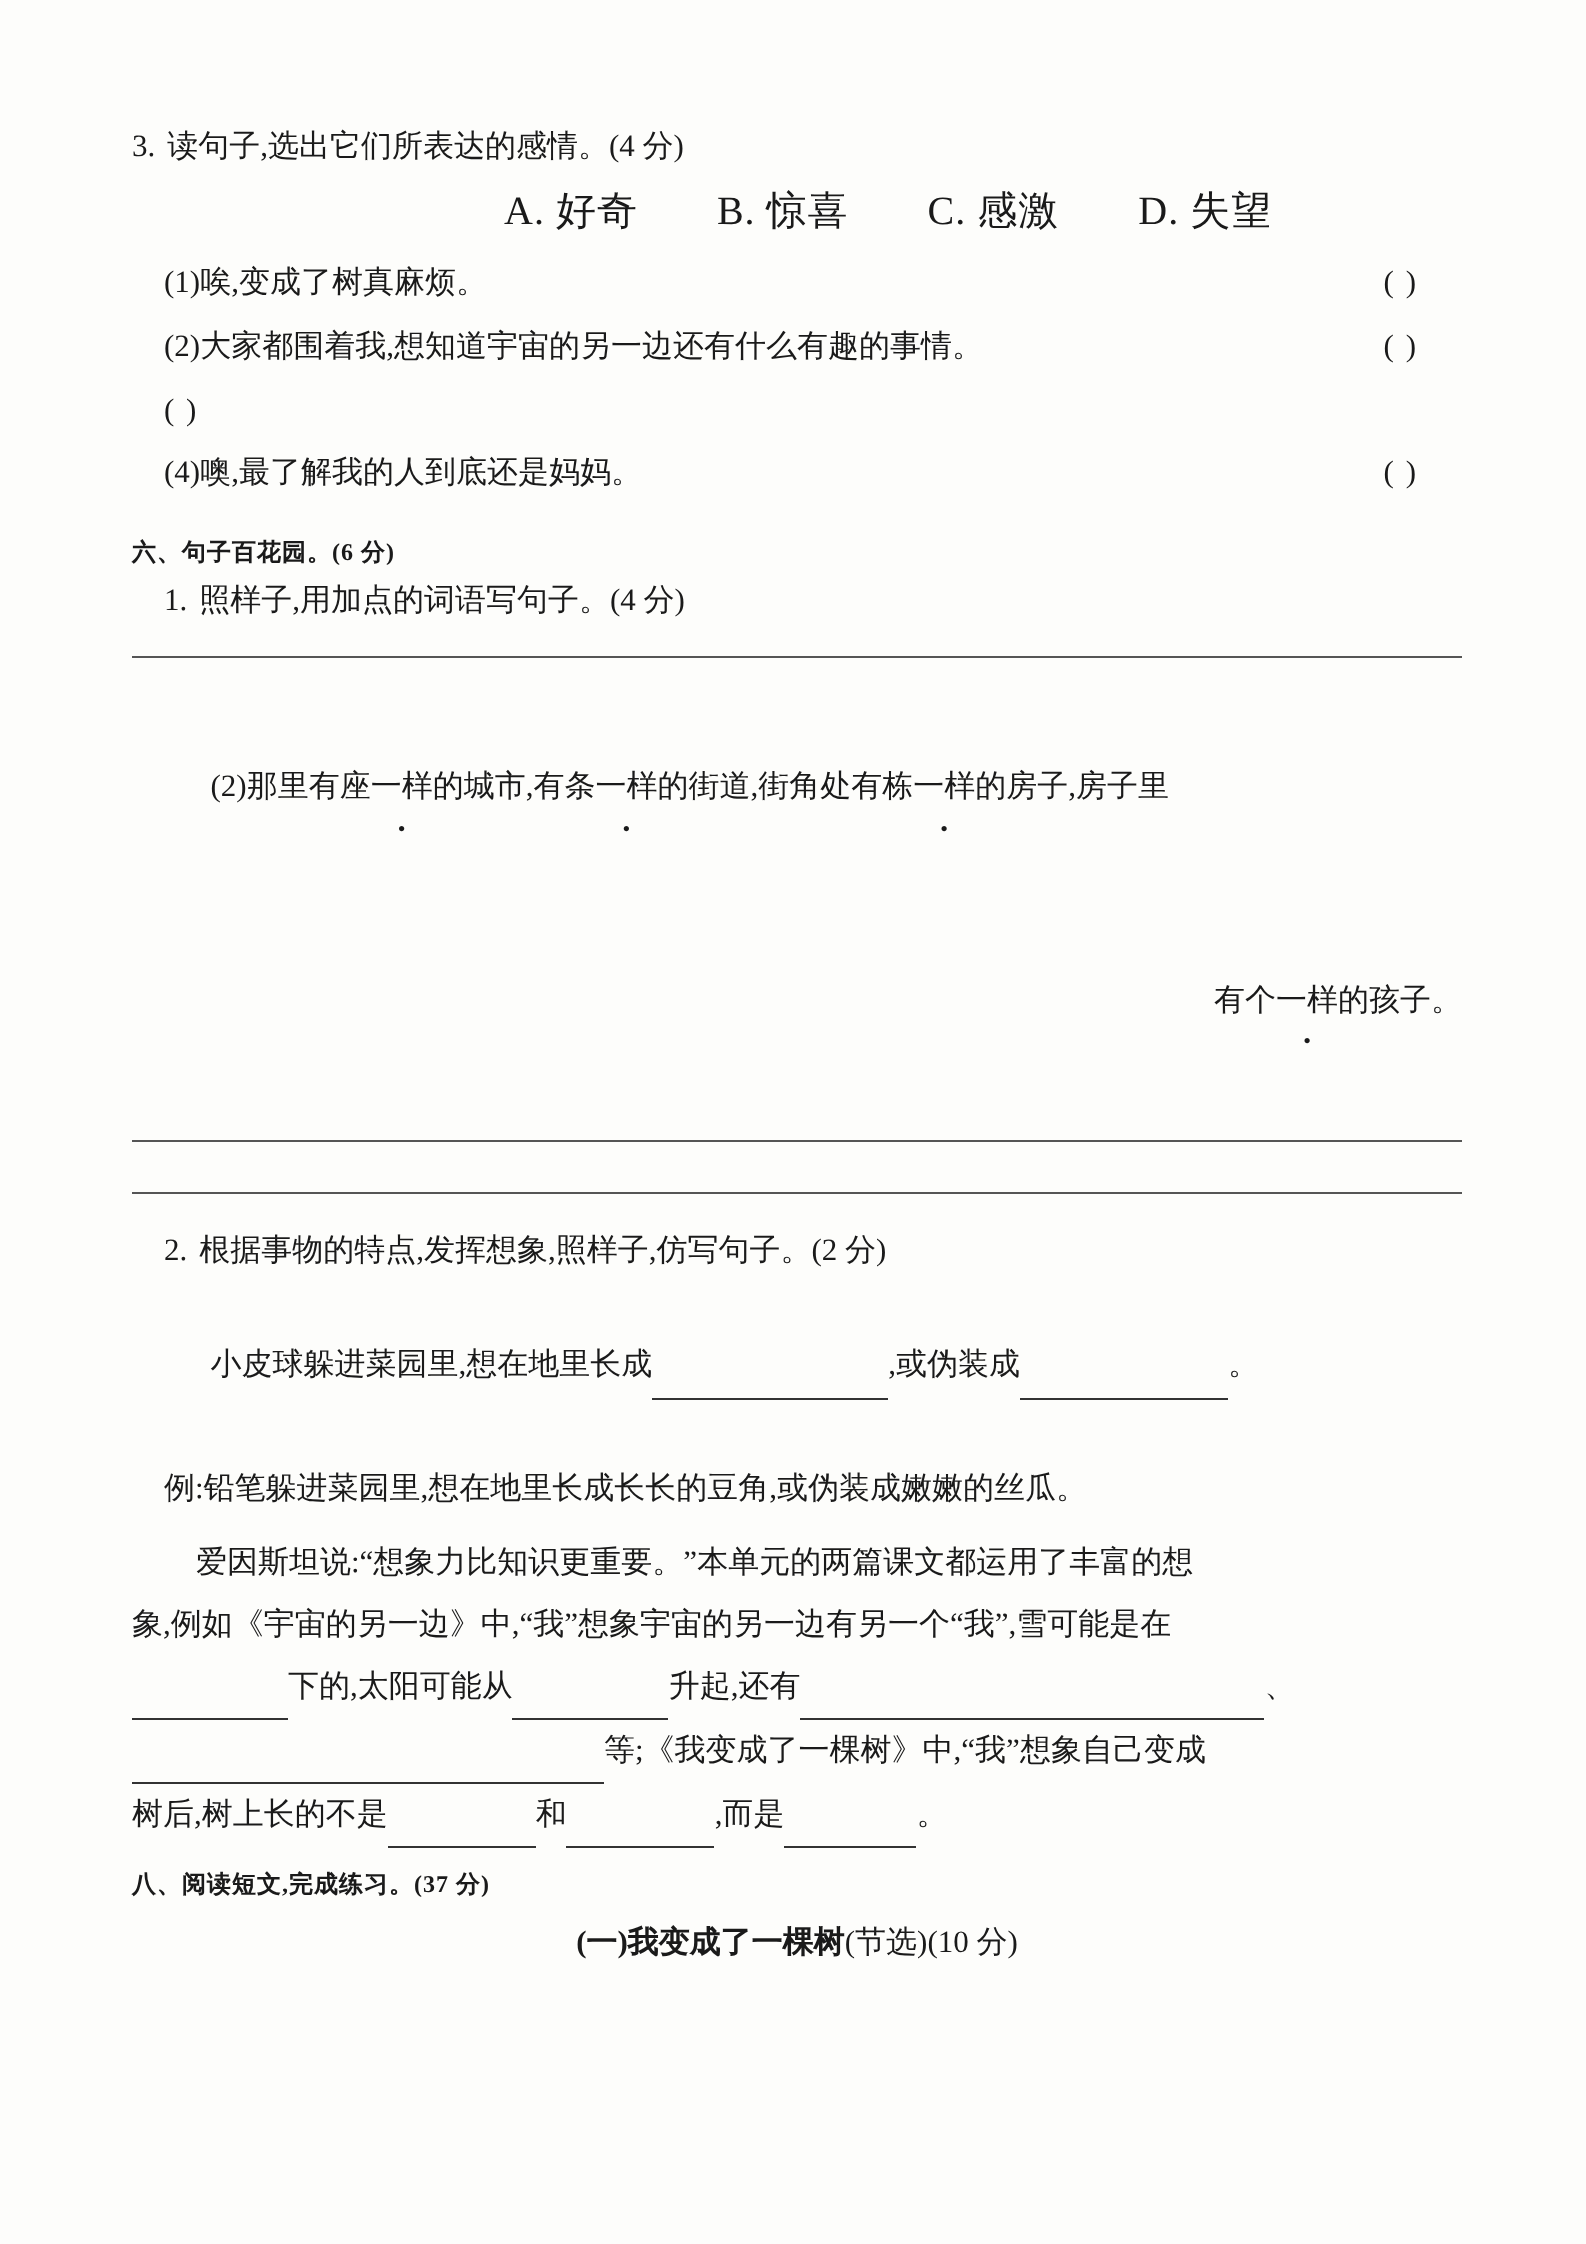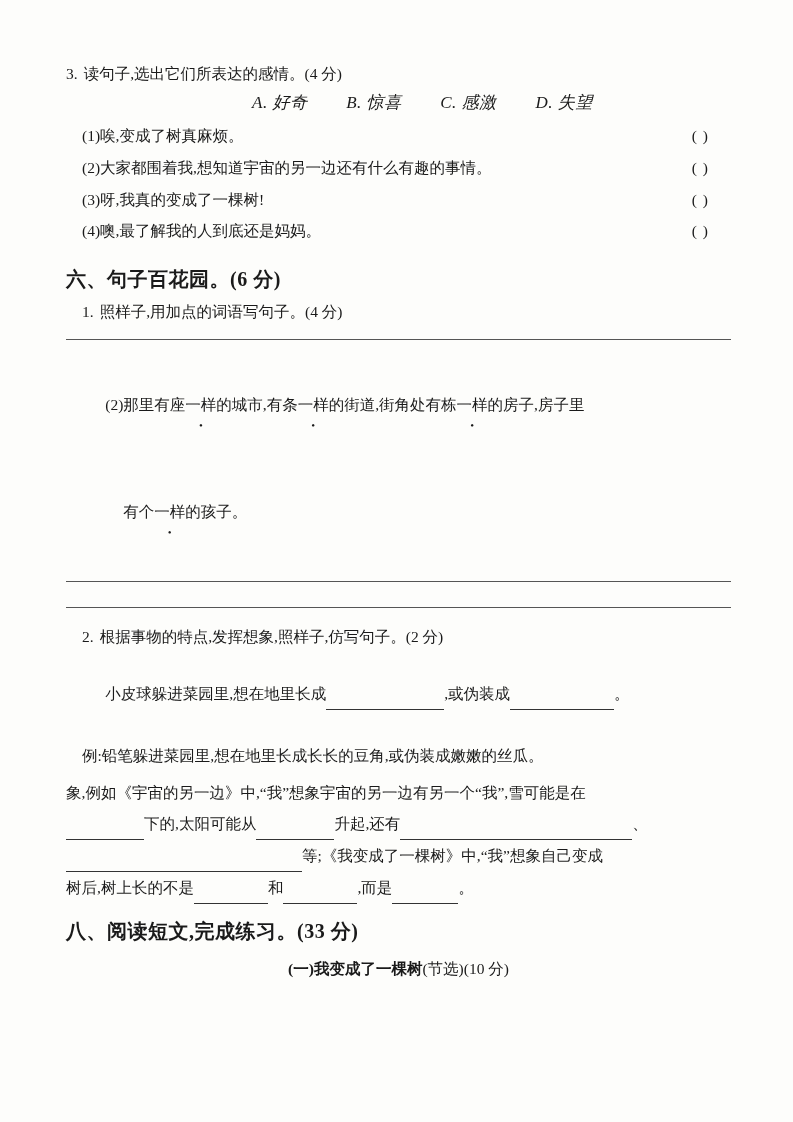--- a/index.html
+++ b/index.html
@@ -30,42 +30,41 @@
   }
   .q-num {
     font-size: 15.5px;
     line-height: 1.55;
   }
   .row {
     display: flex;
     align-items: baseline;
   }
   .indent1 { padding-left: 16px; }
-  .indent2 { padding-left: 34px; }
+  .indent2 { padding-left: 34px; text-align: right; }
 
   .line-item {
     font-size: 15.5px;
     line-height: 1.95;
     white-space: pre-wrap;
   }
   .section-head {
-    font-size: 20px;
+    font-size: 12px;
     font-weight: bold;
     line-height: 2.1;
     letter-spacing: 0.5px;
   }
   .section-head .score {
     font-weight: bold;
   }
   .opts {
-    font-size: 17px;
+    font-size: 20px;
     line-height: 2.0;
     padding-left: 186px;
     letter-spacing: 0.5px;
-    font-style: italic;
   }
   .opts span { margin-right: 34px; }
   .opts span:last-child { margin-right: 0; }
 
   .with-paren {
     display: flex;
     justify-content: space-between;
     font-size: 15.5px;
     line-height: 2.05;
     gap: 33px;
@@ -138,21 +137,20 @@
     <div class="indent1">
       <div class="with-paren">
         <span>(1)唉,变成了树真麻烦。</span>
         <span class="paren">(    )</span>
       </div>
       <div class="with-paren">
         <span>(2)大家都围着我,想知道宇宙的另一边还有什么有趣的事情。</span>
         <span class="paren">(    )</span>
       </div>
       <div class="with-paren">
-        <span>(3)呀,我真的变成了一棵树!</span>
         <span class="paren">(    )</span>
       </div>
       <div class="with-paren">
         <span>(4)噢,最了解我的人到底还是妈妈。</span>
         <span class="paren">(    )</span>
       </div>
     </div>
 
     <div class="gap-m"></div>
 
@@ -193,35 +191,36 @@
 
     <div class="line-item indent1">
       <span>小皮球躲进菜园里,想在地里长成</span><span class="u" style="width:118px">&nbsp;</span><span>,或伪装成</span><span class="u" style="width:104px">&nbsp;</span><span>。</span>
     </div>
 
     <div class="line-item indent1">例:铅笔躲进菜园里,想在地里长成长长的豆角,或伪装成嫩嫩的丝瓜。</div>
 
     <div class="gap-s"></div>
 
 
+    <div class="para para-indent">爱因斯坦说:“想象力比知识更重要。”本单元的两篇课文都运用了丰富的想</div>
     <div class="para">象,例如《宇宙的另一边》中,“我”想象宇宙的另一边有另一个“我”,雪可能是在</div>
     <div class="para">
       <span class="u" style="width:78px">&nbsp;</span><span>下的,太阳可能从</span><span class="u" style="width:78px">&nbsp;</span><span>升起,还有</span><span class="u" style="width:232px">&nbsp;</span>、
     </div>
     <div class="para">
       <span class="u" style="width:236px">&nbsp;</span><span>等;《我变成了一棵树》中,“我”想象自己变成</span>
     </div>
     <div class="para">
       <span>树后,树上长的不是</span><span class="u" style="width:74px">&nbsp;</span><span>和</span><span class="u" style="width:74px">&nbsp;</span><span>,而是</span><span class="u" style="width:66px">&nbsp;</span><span>。</span>
     </div>
 
     <div class="gap-s"></div>
 
     <div class="section-head">
-      <span>八、阅读短文,完成练习</span><span class="score">。(33 分)</span>
+      <span>八、阅读短文,完成练习</span><span class="score">。(37 分)</span>
     </div>
 
     <div class="sub-title">
       <span>(一)我变成了一棵树</span><span class="thin">(节选)(10 分)</span>
     </div>
 
   </div>
 </div>
 
 </body></html>

